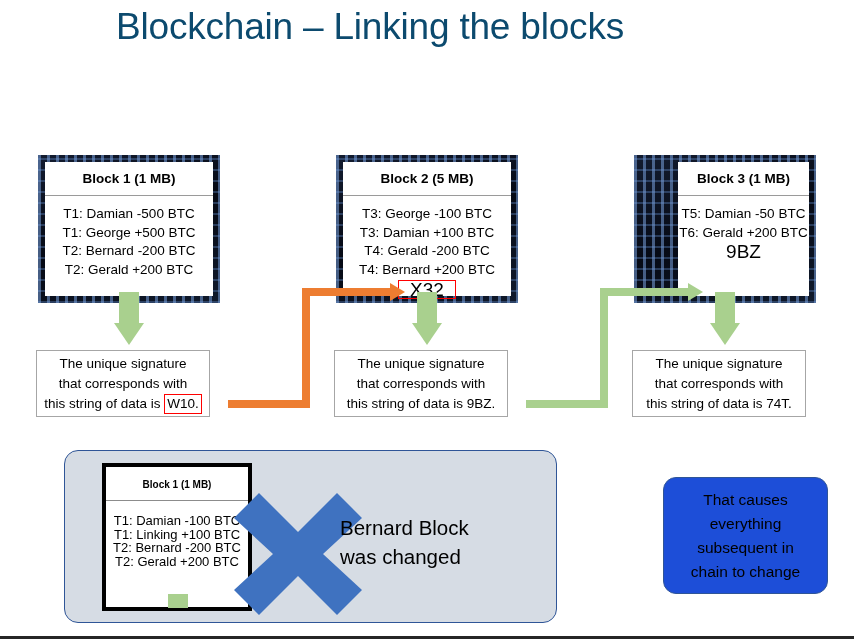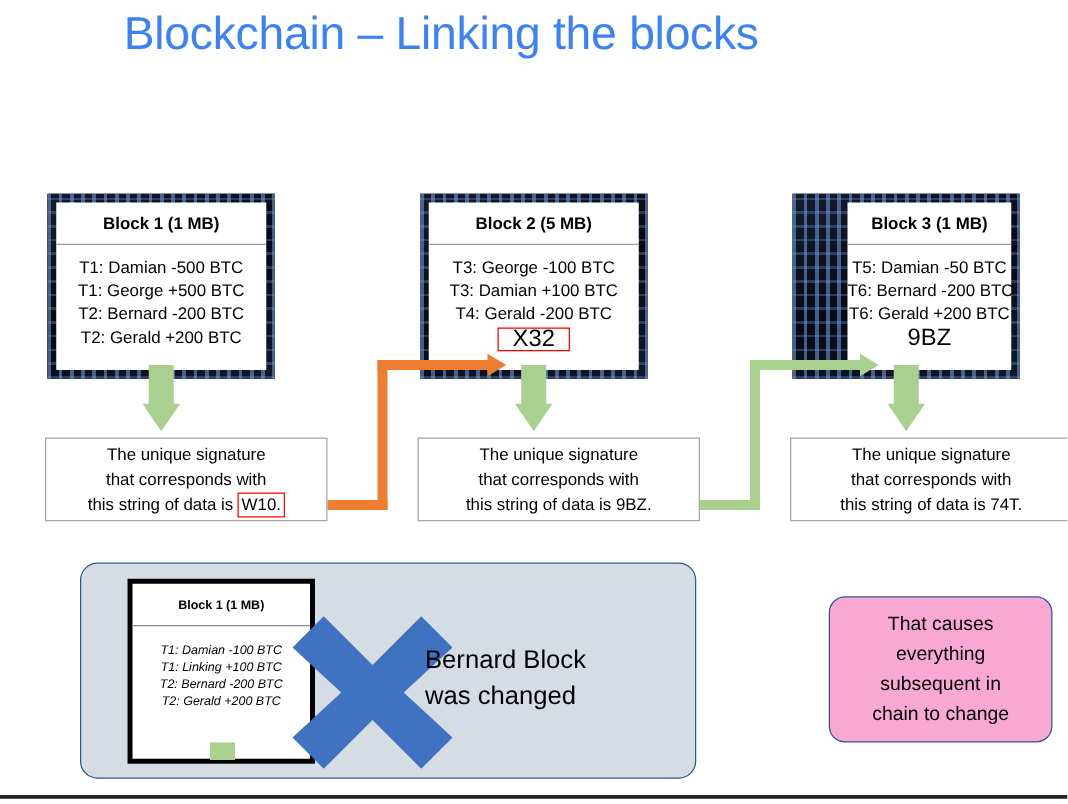--- a/index.html
+++ b/index.html
@@ -19,23 +19,24 @@
   
   #slide-title {
     position: absolute;
     left: 0;
     top: 4px;
     width: 706px;
     text-align: center;
     font-size: 37px;
     line-height: 46px;
     font-weight: 400;
-    color: #3b82f6;
+    color: #0c4a6e;
     letter-spacing: -0.2px;
     white-space: nowrap;
+    padding-left: 17px;
   }
 
   
   .block {
     position: absolute;
     width: 182px;
     height: 148px;
     box-sizing: border-box;
     padding: 7px;
     background-color: #0d1526;
@@ -81,21 +82,21 @@
   .hash-boxed {
     display: inline-block;
     border: 1.6px solid #FF0000;
     padding: 0 11px;
     line-height: 17px;
   }
 
   
   .sig-card {
     position: absolute;
-    width: 226px;
+    width: 174px;
     height: 67px;
     box-sizing: border-box;
     background: #ffffff;
     border: 1px solid #a6a6a6;
     display: flex;
     flex-direction: column;
     align-items: center;
     justify-content: center;
     font-size: 13.5px;
     line-height: 20px;
@@ -173,24 +174,23 @@
     font-size: 10px;
     font-weight: bold;
     padding-top: 12px;
     padding-bottom: 9px;
     border-bottom: 1px solid #8c8c8c;
     line-height: 12px;
   }
   #mini-block-tx {
     padding-top: 13px;
     text-align: center;
-    font-size: 10px;
+    font-size: 13px;
     line-height: 13.5px;
     font-weight: 500;
-    font-style: italic;
   }
   #mini-green-nub {
     position: absolute;
     left: 62px;
     bottom: -1px;
     width: 20px;
     height: 14px;
     background: #A9D08E;
   }
   #changed-text {
@@ -201,24 +201,24 @@
     font-size: 20.5px;
     line-height: 29px;
     color: #000;
   }
 
   
   #chain-callout {
     position: absolute;
     left: 663px;
     top: 477px;
-    width: 179px;
+    width: 165px;
     height: 117px;
     box-sizing: border-box;
-    background: #f9a8d4;
+    background: #1d4ed8;
     border: 1.5px solid #2F5597;
     border-radius: 13px;
     display: flex;
     flex-direction: column;
     align-items: center;
     justify-content: center;
     font-size: 15.5px;
     line-height: 24px;
     text-align: center;
   }
@@ -250,33 +250,33 @@
   </div>
 </div>
 
 <div class="block" style="left:336px; top:155px;">
   <div class="block-inner">
     <div class="block-title">Block 2 (5 MB)</div>
     <div class="block-tx">
       <div class="sig-line">T3: George -100 BTC</div>
       <div class="sig-line">T3: Damian +100 BTC</div>
       <div class="sig-line">T4: Gerald -200 BTC</div>
+      <div class="sig-line">T4: Bernard +200 BTC</div>
     </div>
     <div class="block-hash">
       <span class="hash-boxed">X32</span>
     </div>
   </div>
 </div>
 
 <div class="block" style="left:634px; top:155px;padding-left:44px;">
   <div class="block-inner">
     <div class="block-title">Block 3 (1 MB)</div>
     <div class="block-tx">
       <div class="sig-line">T5: Damian -50 BTC</div>
-      <div class="sig-line">T6: Bernard -200 BTC</div>
       <div class="sig-line">T6: Gerald +200 BTC</div>
     </div>
     <div class="block-hash">
       <span>9BZ</span>
     </div>
   </div>
 </div>
 
 <div class="down-arrow" style="left:114px; top:292px;">
   <div class="shaft"></div>

